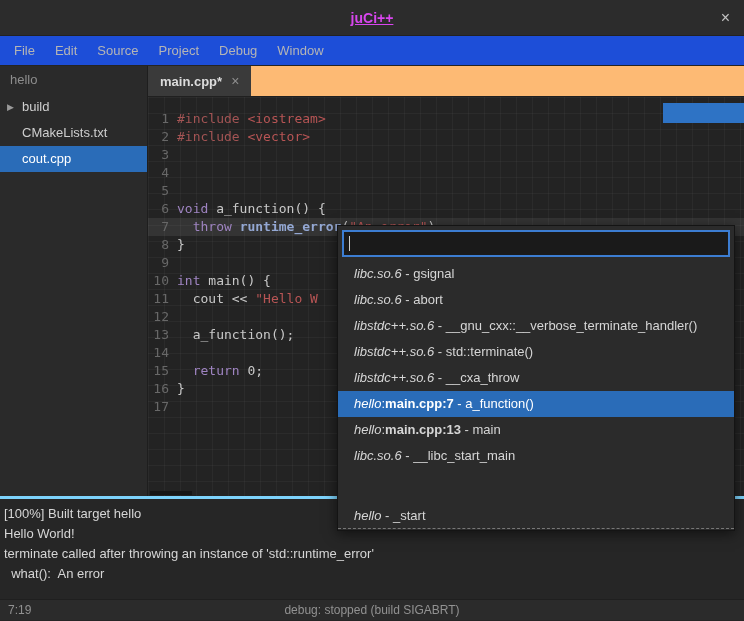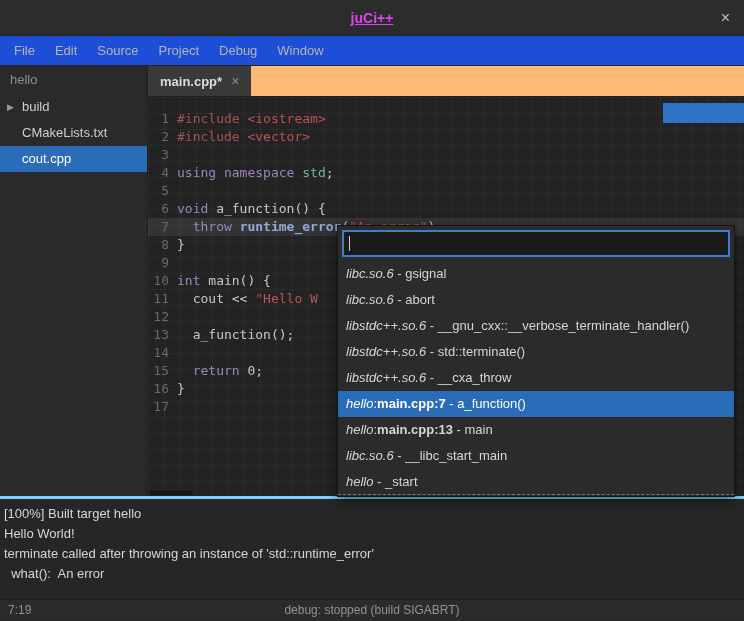--- a/index.html
+++ b/index.html
@@ -74,23 +74,23 @@
     background:#2b2b2b; border:1px solid #141414;
     box-shadow:0 3px 12px rgba(0,0,0,0.55);
   }
   .popup-input {
     margin:4px; height:27px; background:#1a1a1a;
     border:2px solid #3c7dd2; display:flex; align-items:center; padding-left:5px;
   }
   .caret { width:1px; height:15px; background:#cfcfcf; }
   .input-value { color:#dddddd; }
   .stack-list { padding-bottom:1px; }
-  .stack-item { height:26px; line-height:26px; padding:0 8px; color:#d6d6d6; white-space:nowrap; overflow:hidden; font-size:13px; }
+  .stack-item { height:26px; line-height:26px; padding:0 16px; color:#d6d6d6; white-space:nowrap; overflow:hidden; font-size:13px; }
   .stack-item.selected { background:#2a6cb8; color:#ffffff; }
-  .stack-item:last-child { border-bottom:1px dashed #777; }
+  .stack-item:last-child { border-bottom:1px dashed #777;margin-top:34px; }
   .seg-i { font-style:italic; }
   .seg-b { font-weight:bold; }
   .seg-n { }
 </style>
 </head>
 <body>
 
 <div class="window">
 
   <div class="titlebar">
@@ -123,21 +123,21 @@
         <div class="tab">
           <span class="tab-label">main.cpp*</span>
           <span class="tab-close">×</span>
         </div>
       </div>
       <div class="editor">
         <div class="code-area">
             <div class="code-row"><span class="ln">1</span><span class="code"><span class="tk-pre">#include </span><span class="tk-str">&lt;iostream&gt;</span></span></div>
             <div class="code-row"><span class="ln">2</span><span class="code"><span class="tk-pre">#include </span><span class="tk-str">&lt;vector&gt;</span></span></div>
             <div class="code-row"><span class="ln">3</span><span class="code"></span></div>
-            <div class="code-row"><span class="ln">4</span><span class="code"><span class="tk-kw">using namespace</span><span class="tk-d"> </span><span class="tk-type">std</span><span class="tk-d">;</span></span></div>
+            <div class="code-row"><span class="ln">4</span></div>
             <div class="code-row"><span class="ln">5</span><span class="code"></span></div>
             <div class="code-row"><span class="ln">6</span><span class="code"><span class="tk-kw">void</span><span class="tk-d"> a_function() {</span></span></div>
             <div class="code-row current-line"><span class="ln">7</span><span class="code"><span class="tk-d">  </span><span class="tk-kw">throw</span><span class="tk-d"> </span><span class="tk-fnb">runtime_error</span><span class="tk-d">(</span><span class="tk-str">"An error"</span><span class="tk-d">);</span></span></div>
             <div class="code-row"><span class="ln">8</span><span class="code"><span class="tk-d">}</span></span></div>
             <div class="code-row"><span class="ln">9</span><span class="code"></span></div>
             <div class="code-row"><span class="ln">10</span><span class="code"><span class="tk-kw">int</span><span class="tk-d"> main() {</span></span></div>
             <div class="code-row"><span class="ln">11</span><span class="code"><span class="tk-d">  cout &lt;&lt; </span><span class="tk-str">"Hello W</span></span></div>
             <div class="code-row"><span class="ln">12</span><span class="code"></span></div>
             <div class="code-row"><span class="ln">13</span><span class="code"><span class="tk-d">  a_function();</span></span></div>
             <div class="code-row"><span class="ln">14</span><span class="code"></span></div>

